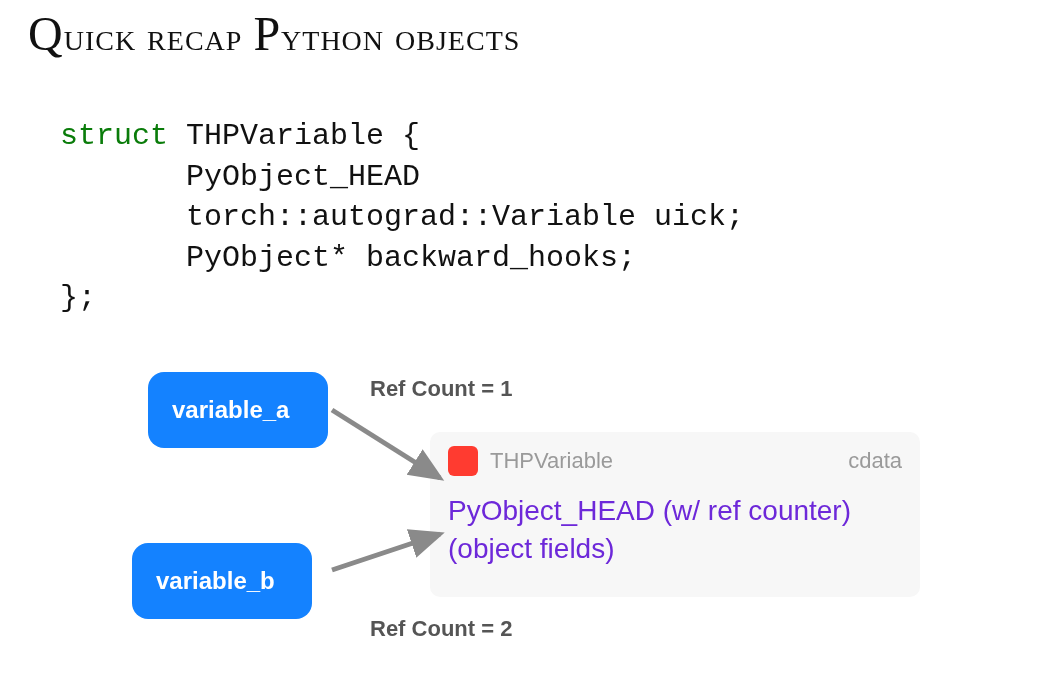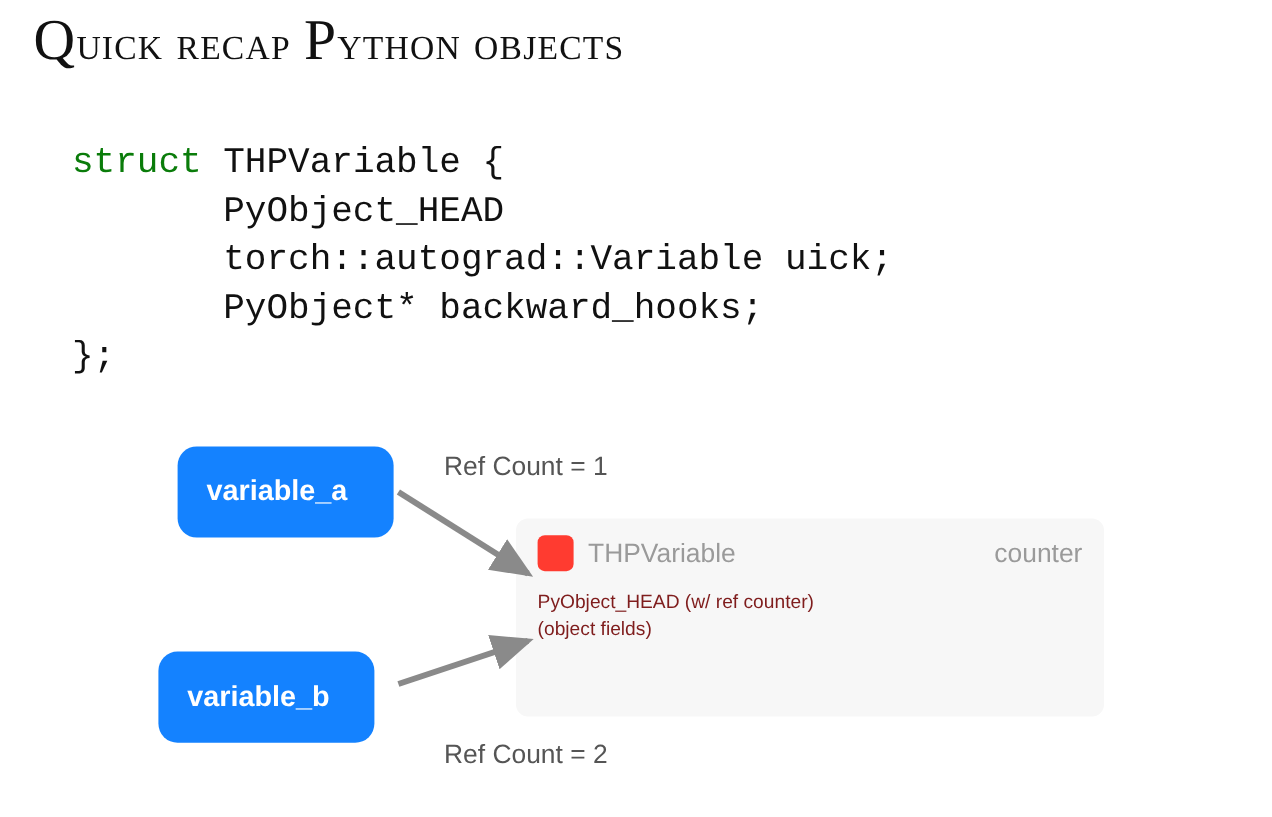--- a/index.html
+++ b/index.html
@@ -57,21 +57,21 @@
     border-radius: 16px;
     padding: 24px 24px;
     text-align: left;
   }
   .pill-a { left: 148px; top: 372px; width: 132px; }
   .pill-b { left: 132px; top: 543px; width: 132px; }
   .ref-label {
     position: absolute;
     color: #555;
     font-size: 22px;
-    font-weight: 400;
+    font-weight: 700;
   }
   .ref1 { left: 370px; top: 376px; }
   .ref2 { left: 370px; top: 616px; }
   .obj-card {
     position: absolute;
     left: 430px;
     top: 432px;
     width: 490px;
     height: 165px;
     background: #f7f7f7;
@@ -92,22 +92,22 @@
     gap: 12px;
   }
   .red-square {
     width: 30px;
     height: 30px;
     background: #ff3b30;
     border-radius: 6px;
   }
   .obj-body {
     margin-top: 16px;
-    color: #7f1d1d;
-    font-size: 16px;
+    color: #6d28d9;
+    font-size: 28px;
     line-height: 1.35;
   }
   svg.arrows {
     position: absolute;
     left: 0;
     top: 0;
     width: 1060px;
     height: 681px;
     pointer-events: none;
   }
@@ -137,21 +137,21 @@
 
     <div class="ref-label ref1">Ref Count = 1</div>
     <div class="ref-label ref2">Ref Count = 2</div>
 
     <div class="obj-card">
       <div class="obj-head">
         <div class="obj-head-left">
           <div class="red-square"></div>
           <span>THPVariable</span>
         </div>
-        <span>counter</span>
+        <span>cdata</span>
       </div>
       <div class="obj-body">
         <div>PyObject_HEAD (w/ ref counter)</div>
         <div>(object fields)</div>
       </div>
     </div>
 
     <svg class="arrows">
       <defs>
         <marker id="arrowhead" markerWidth="8" markerHeight="8" refX="6" refY="3" orient="auto">

